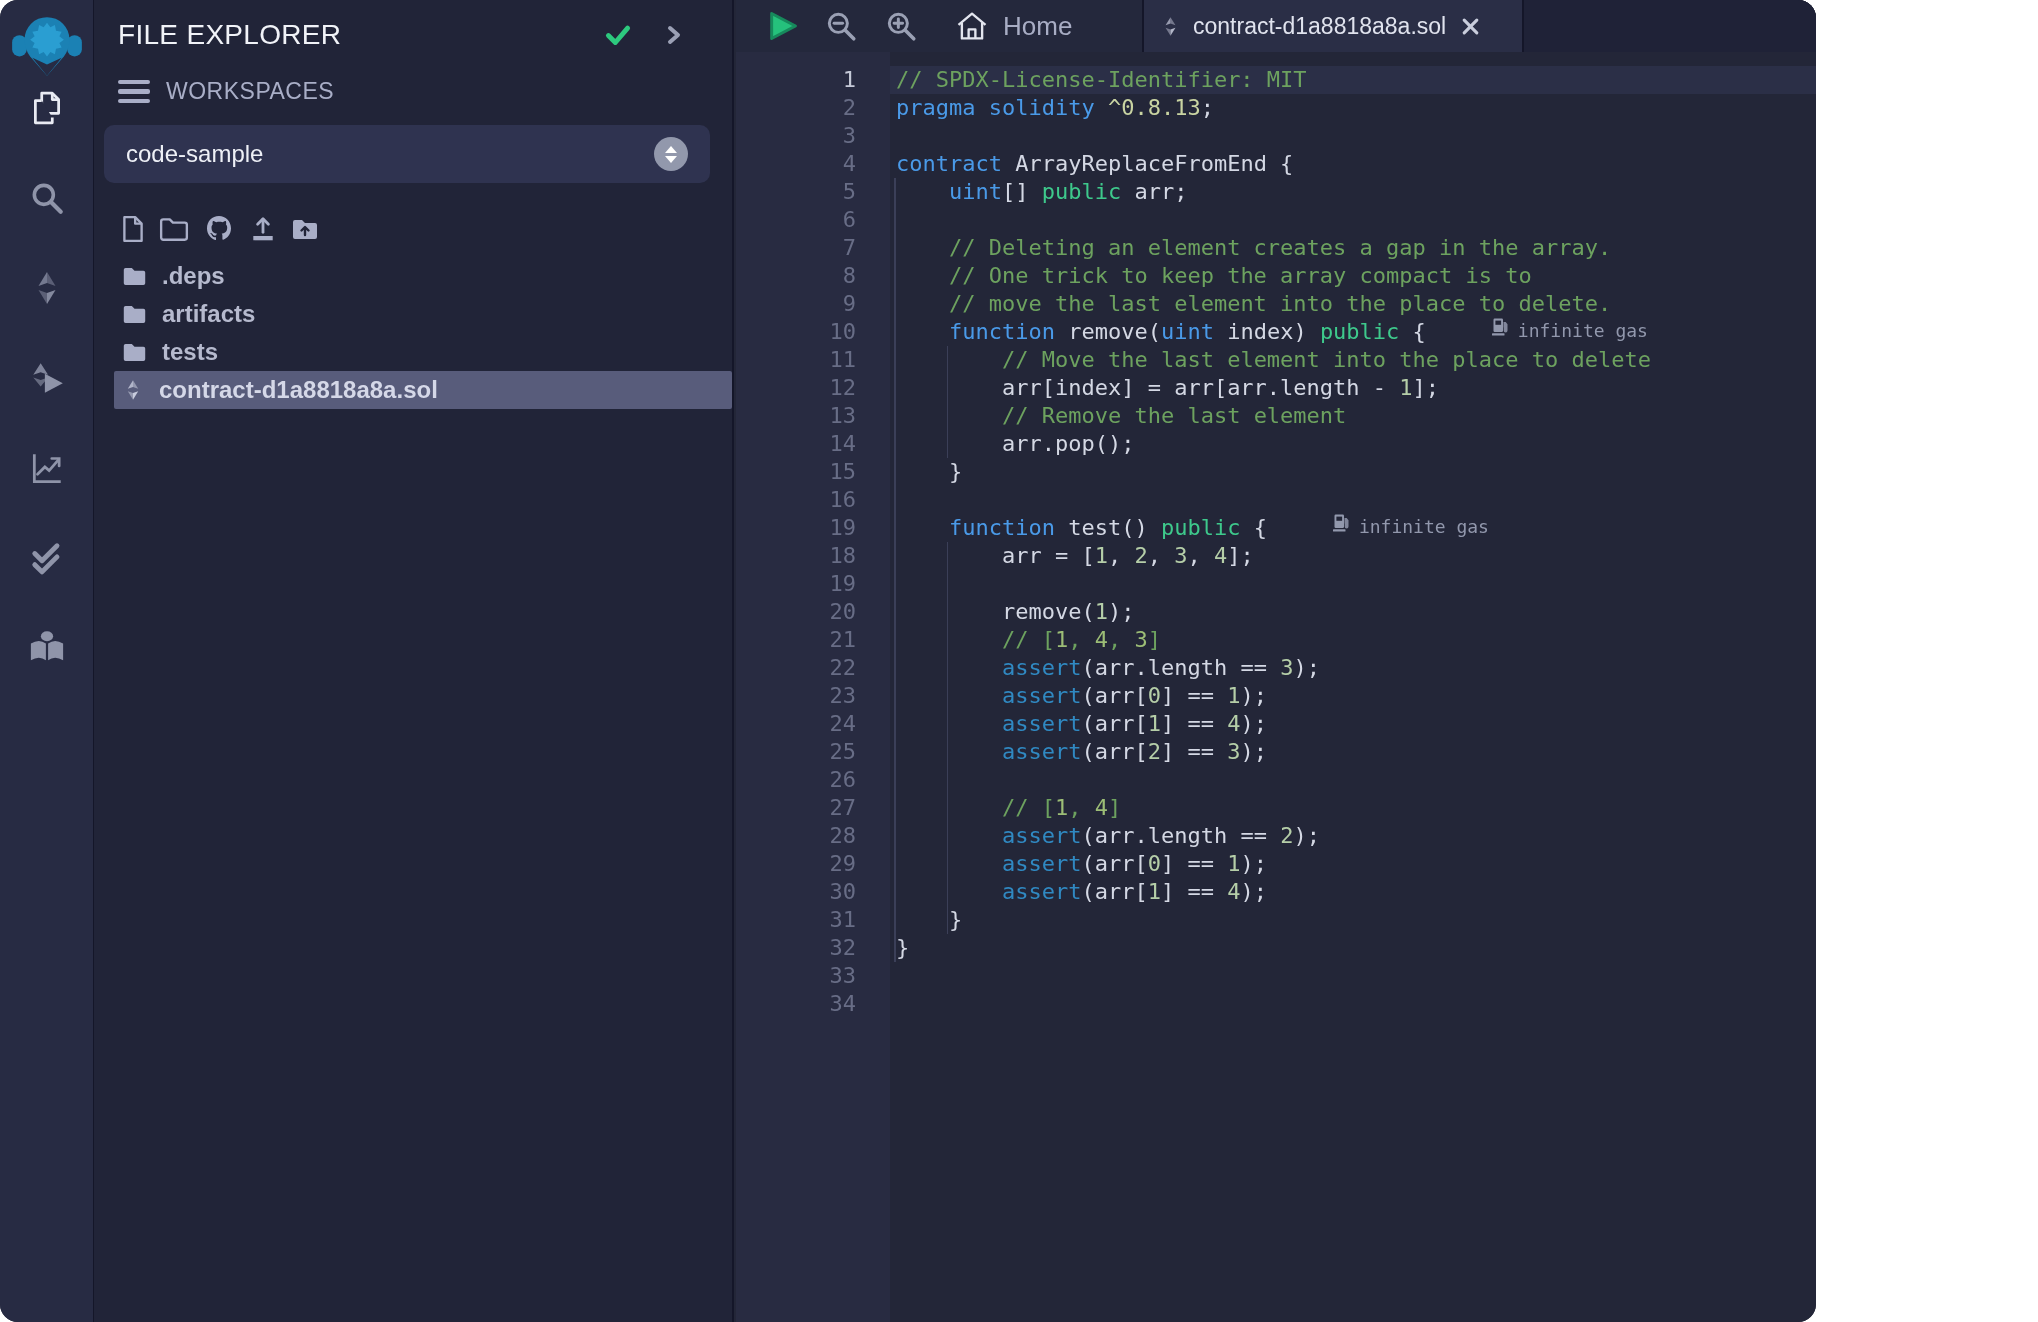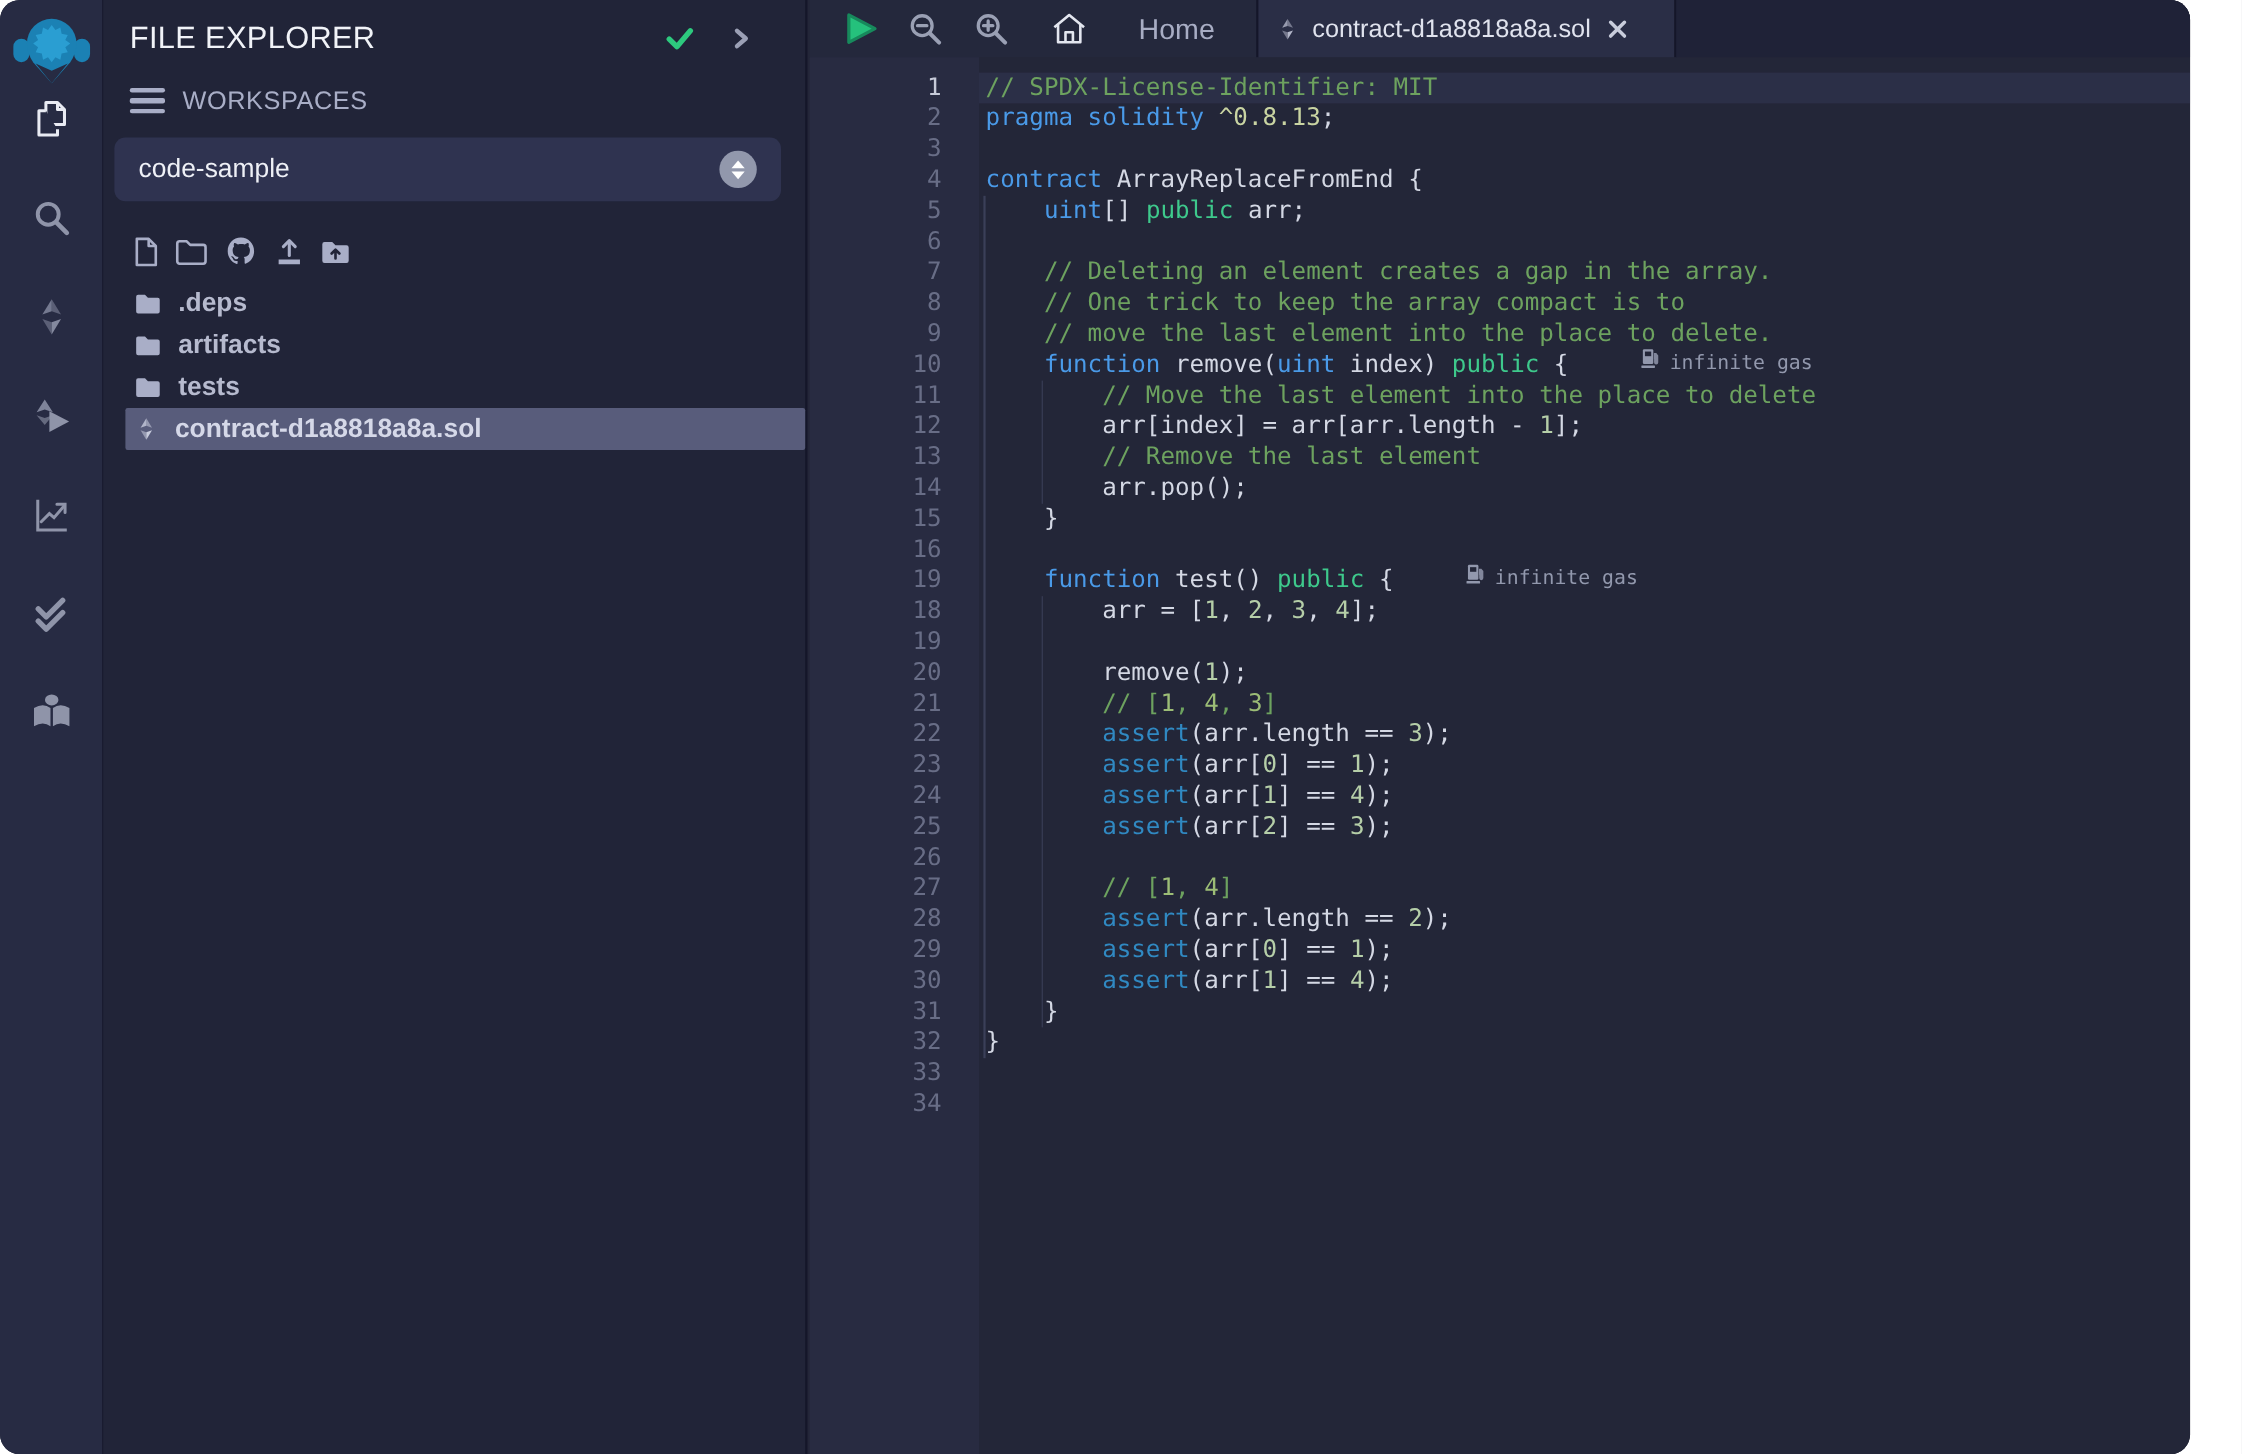--- a/index.html
+++ b/index.html
@@ -1,18 +1,18 @@
 <!DOCTYPE html>
 <html style="--activity-bar-bg: #272b43; --panel-bg: #212438; --select-bg: #2f3350; --topbar-bg: #24283c; --tab-active-bg: #2a2e46; --topbar-right-bg: #1f2237; --gutter-bg: #282b41; --code-bg: #232638; --line-highlight: #2b2f47; --selected-row-bg: #585c7b; --border: #141629; --accent-green: #2dc97e; --icon-gray: #9298ad; --text-bright: #f1f3f8; --text-muted: #a9aec7; --line-number: #686d86; --line-number-active: #c6cad8; --code-plain: #d4d8e4; --code-keyword: #4a9ae8; --code-public: #3ec98c; --code-assert: #3089c2; --code-comment: #6da25f; --code-number: #b5cea8; --code-version: #c9d4a2; --code-comment-num: #9cbd76; --indent-guide: #3b3f58; --logo-blue: #1b81b4;"><head>
 <meta charset="utf-8">
 <style>
   html,body{margin:0;padding:0;background:#ffffff;}
   *{box-sizing:border-box;}
   .app{
-    position:relative;width:1991px;height:1322px;overflow:hidden;
+    position:relative;width:1816px;height:1322px;overflow:hidden;
     border-radius:18px;font-family:"Liberation Sans",sans-serif;
     background:var(--code-bg,#232638);
   }
   
   .activity-bar{
     position:absolute;left:0;top:0;bottom:0;width:94px;
     background:var(--activity-bar-bg,#272b43);
     border-right:1px solid var(--border,#141629);
     display:flex;flex-direction:column;align-items:center;
   }
@@ -64,21 +64,21 @@
   
   .editor{position:absolute;left:736px;right:0;top:0;bottom:0;background:var(--code-bg,#232638);}
   .topbar{position:relative;height:52px;background:var(--topbar-bg,#24283c);
     display:flex;align-items:center;padding-left:30px;}
   .topbar .tb-right{position:absolute;left:788px;right:0;top:0;bottom:0;background:var(--topbar-right-bg,#1f2237);}
   .tb-btn{display:flex;align-items:center;cursor:pointer;}
   .play{margin-right:24px;}
   .zoomout{margin-right:26px;}
   .zoomin{margin-right:36px;}
   .home-tab{display:flex;align-items:center;gap:13px;cursor:pointer;}
-  .home-tab .home-label{font-size:26px;color:#a8adc4;margin-left:32px;}
+  .home-tab .home-label{font-size:26px;color:#a8adc4;}
   .tab{
     position:absolute;left:406px;top:0;width:382px;height:52px;z-index:2;
     background:var(--tab-active-bg,#2a2e46);
     border-left:2px solid var(--border,#141629);border-right:2px solid var(--border,#141629);
     display:flex;align-items:center;padding:0 16px;cursor:pointer;
   }
   .tab .tab-label{font-size:23px;color:#e0e3ee;margin:0 14px 0 12px;white-space:nowrap;}
   .tab .close{display:flex;align-items:center;cursor:pointer;}
   
   .code-area{position:absolute;top:52px;left:0;right:0;bottom:0;}

